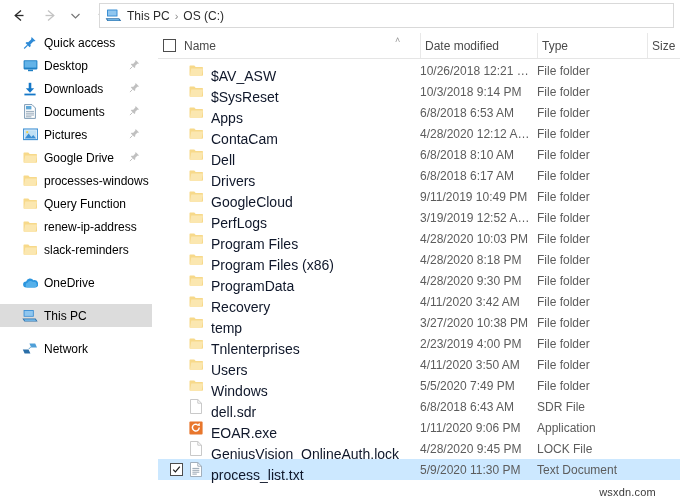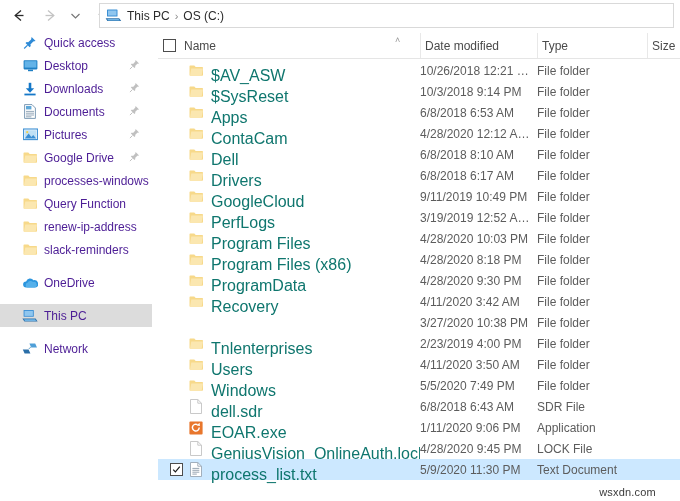--- a/index.html
+++ b/index.html
@@ -77,21 +77,21 @@
   .side-item.indent { }
   .side-item.selected { background: #dcdcdc; }
   .side-icon {
     width: 16px; height: 16px;
     margin-right: 6px;
     flex: none;
     display: flex; align-items: center; justify-content: center;
   }
   .side-label {
     font-size: 12px;
-    color: #4c1d95;
+    color: #000000;
     white-space: nowrap;
     overflow: hidden;
   }
   .pin {
     position: absolute;
     right: 12px;
     top: 50%;
     transform: translateY(-50%);
     opacity: .55;
   }
@@ -169,22 +169,22 @@
     white-space: nowrap;
     overflow: hidden;
   }
   .row-icon {
     width: 16px; height: 16px;
     margin-right: 7px;
     flex: none;
     display: flex; align-items: center; justify-content: center;
   }
   .name-text {
-    font-size: 16px;
-    color: #0f766e;
+    font-size: 14px;
+    color: #0f172a;
     white-space: nowrap;
     margin-top: 11px;
   }
   .cell-date {
     position: absolute;
     left: 262px; width: 117px;
     font-size: 12px;
     color: #5c5c5c;
     white-space: nowrap;
     overflow: hidden;
@@ -597,20 +597,29 @@
               <path d="M2.3 4.4 H14 L12.6 11.8 H0.9 Z" fill="#fbe7b0"></path>
             </svg>
           </span>
           <span class="name-text">Recovery</span>
         </div>
         <div class="cell-date">4/11/2020 3:42 AM</div>
         <div class="cell-type">File folder</div>
         <div class="cell-size"></div>
       </div>
       <div class="row">
+        <div class="cell-name">
+          <span class="row-icon">
+            <svg width="15" height="13" viewBox="0 0 15 13">
+              <path d="M0.5 2.2 A0.8 0.8 0 0 1 1.3 1.4 H5.3 L6.7 2.9 H13.2 A0.8 0.8 0 0 1 14 3.7 V11 A0.8 0.8 0 0 1 13.2 11.8 H1.3 A0.8 0.8 0 0 1 0.5 11 Z" fill="#f7d98a"></path>
+              <path d="M2.3 4.4 H14 L12.6 11.8 H0.9 Z" fill="#fbe7b0"></path>
+            </svg>
+          </span>
+          <span class="name-text">temp</span>
+        </div>
         <div class="cell-date">3/27/2020 10:38 PM</div>
         <div class="cell-type">File folder</div>
         <div class="cell-size"></div>
       </div>
       <div class="row">
         <div class="cell-name">
           <span class="row-icon">
             <svg width="15" height="13" viewBox="0 0 15 13">
               <path d="M0.5 2.2 A0.8 0.8 0 0 1 1.3 1.4 H5.3 L6.7 2.9 H13.2 A0.8 0.8 0 0 1 14 3.7 V11 A0.8 0.8 0 0 1 13.2 11.8 H1.3 A0.8 0.8 0 0 1 0.5 11 Z" fill="#f7d98a"></path>
               <path d="M2.3 4.4 H14 L12.6 11.8 H0.9 Z" fill="#fbe7b0"></path>

